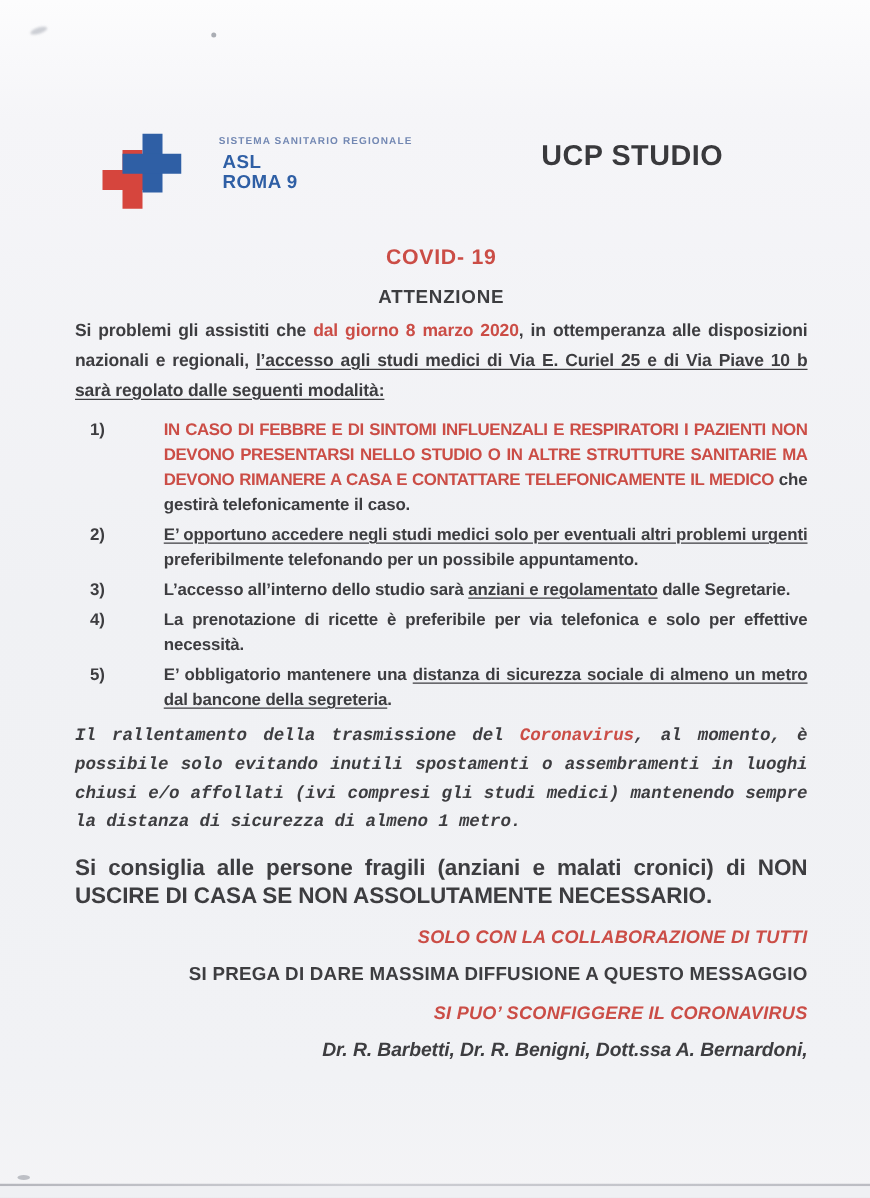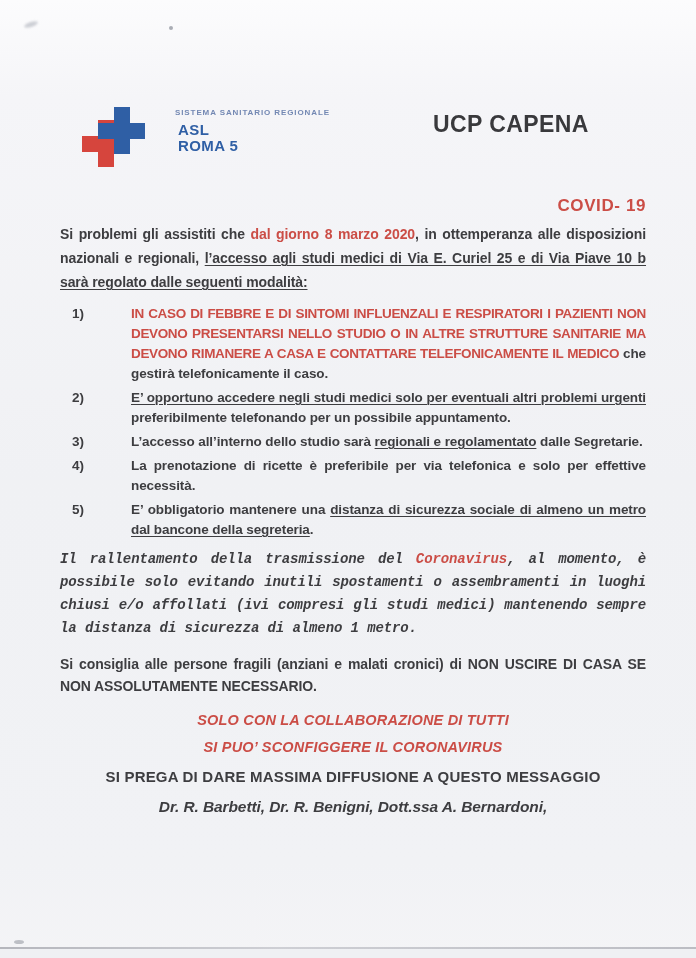--- a/index.html
+++ b/index.html
@@ -25,34 +25,34 @@
   .sistema{font-size:8px;font-weight:bold;letter-spacing:0.9px;color:#7388b3;padding-left:28px;}
   .asl{font-size:15px;font-weight:bold;color:var(--logo-blue);line-height:16px;letter-spacing:0.4px;margin-left:31px;}
   .asl.first{margin-top:5px;}
   .ucp{position:absolute;left:433px;top:111px;font-size:23px;font-weight:bold;
        color:#39393c;letter-spacing:0.4px;}
   
   .content{
     position:absolute;left:60px;right:50px;top:190px;
     color:var(--ink);font-weight:bold;letter-spacing:-0.1px;
   }
-  .covid{margin-top:6px;text-align:right;color:var(--red);font-size:17px;letter-spacing:0.6px;}
+  .covid{margin-top:6px;text-align:center;color:var(--red);font-size:17px;letter-spacing:0.6px;}
   .att{margin-top:13px;text-align:center;font-size:15px;letter-spacing:0.6px;}
   .para{margin:0;}
   .intro{margin-top:6px;text-align:justify;font-size:14px;line-height:24px;}
   .rules{margin-top:10px;padding-left:12px;}
   .rule{display:flex;font-size:13.5px;line-height:20px;margin-bottom:4px;}
   .num{width:27px;flex:none;}
   .rtext{flex:1;text-align:justify;margin-left:32px;}
   .seg.red{color:var(--red);}
   .seg.underline{text-decoration:underline;text-decoration-thickness:1px;text-underline-offset:2px;}
   .seg.caps{letter-spacing:-0.35px;}
   .slowdown{margin-top:8px;font-style:italic;text-align:justify;font-size:14px;line-height:23px;font-family:Liberation Mono, monospace;}
-  .advice{margin-top:13px;text-align:justify;font-size:14px;line-height:22px;}
-  .center{text-align:center;}
+  .advice{margin-top:13px;text-align:justify;font-size:18px;line-height:22px;}
+  .center{text-align:right;}
   .red-it{margin-top:15px;color:var(--red);font-style:italic;font-size:14.5px;letter-spacing:0.2px;}
   .red-it + .red-it{margin-top:11px;}
   .diffusion{margin-top:13px;font-size:15px;letter-spacing:0.2px;}
   .doctors{margin-top:13px;font-style:italic;font-size:15.5px;}
   
   .bottom-line{position:absolute;left:0;right:0;top:947px;height:2px;
     background:linear-gradient(90deg,#aaabb2,#c7c8ce 40%,#b2b3ba);opacity:.85;}
   .bottom-strip{position:absolute;left:0;right:0;top:949px;bottom:0;background:#eff0f3;}
   .artifact{position:absolute;border-radius:50%;}
   .a1{left:24px;top:22px;width:14px;height:5px;background:#b9bcc4;transform:rotate(-18deg);opacity:.7;filter:blur(1px);}
@@ -74,56 +74,57 @@
         <i class="h"></i>
       </div>
     <div class="cross blue">
         <i class="v"></i>
         <i class="h"></i>
       </div>
   </div>
   <div class="logo-text">
     <div class="sistema">SISTEMA SANITARIO REGIONALE</div>
     <div class="asl first">ASL</div>
-    <div class="asl">ROMA 5</div>
+    <div class="asl">ROMA 9</div>
   </div>
-  <div class="ucp">UCP CAPENA</div>
+  <div class="ucp">UCP STUDIO</div>
 
   <div class="content">
     <div class="covid">COVID- 19</div>
+    <div class="att">ATTENZIONE</div>
 
     <p class="para intro"><span class="seg plain">Si problemi gli assistiti che </span><span class="seg red">dal giorno 8 marzo 2020</span><span class="seg plain">, in ottemperanza alle disposizioni nazionali e regionali, </span><span class="seg underline">l’accesso agli studi medici di Via E. Curiel 25 e di Via Piave 10 b sarà regolato dalle seguenti modalità:</span></p>
 
     <div class="rules">
       <div class="rule">
         <span class="num">1)</span>
         <span class="rtext"><span class="seg red caps">IN CASO DI FEBBRE E DI SINTOMI INFLUENZALI E RESPIRATORI I PAZIENTI NON DEVONO PRESENTARSI NELLO STUDIO O IN ALTRE STRUTTURE SANITARIE MA DEVONO RIMANERE A CASA E CONTATTARE TELEFONICAMENTE IL MEDICO </span><span class="seg plain">che gestirà telefonicamente il caso.</span></span>
       </div>
       <div class="rule">
         <span class="num">2)</span>
         <span class="rtext"><span class="seg underline">E’ opportuno accedere negli studi medici solo per eventuali altri problemi urgenti</span><span class="seg plain"> preferibilmente telefonando per un possibile appuntamento.</span></span>
       </div>
       <div class="rule">
         <span class="num">3)</span>
-        <span class="rtext"><span class="seg plain">L’accesso all’interno dello studio sarà </span><span class="seg underline">regionali e regolamentato</span><span class="seg plain"> dalle Segretarie.</span></span>
+        <span class="rtext"><span class="seg plain">L’accesso all’interno dello studio sarà </span><span class="seg underline">anziani e regolamentato</span><span class="seg plain"> dalle Segretarie.</span></span>
       </div>
       <div class="rule">
         <span class="num">4)</span>
         <span class="rtext"><span class="seg plain">La prenotazione di ricette è preferibile per via telefonica e solo per effettive necessità.</span></span>
       </div>
       <div class="rule">
         <span class="num">5)</span>
         <span class="rtext"><span class="seg plain">E’ obbligatorio mantenere una </span><span class="seg underline">distanza di sicurezza sociale di almeno un metro dal bancone della segreteria</span><span class="seg plain">.</span></span>
       </div>
     </div>
 
     <p class="para slowdown"><span class="seg plain">Il rallentamento della trasmissione del </span><span class="seg red">Coronavirus</span><span class="seg plain">, al momento, è possibile solo evitando inutili spostamenti o assembramenti in luoghi chiusi e/o affollati (ivi compresi gli studi medici) mantenendo sempre la distanza di sicurezza di almeno 1 metro.</span></p>
     <p class="para advice"><span class="seg plain">Si consiglia alle persone fragili (anziani e malati cronici) di NON USCIRE DI CASA SE NON ASSOLUTAMENTE NECESSARIO.</span></p>
 
     <div class="center red-it">SOLO CON LA COLLABORAZIONE DI TUTTI</div>
+    <div class="center diffusion">SI PREGA DI DARE MASSIMA DIFFUSIONE A QUESTO MESSAGGIO</div>
     <div class="center red-it">SI PUO’ SCONFIGGERE IL CORONAVIRUS</div>
-    <div class="center diffusion">SI PREGA DI DARE MASSIMA DIFFUSIONE A QUESTO MESSAGGIO</div>
     <div class="center doctors">Dr. R. Barbetti, Dr. R. Benigni, Dott.ssa A. Bernardoni,</div>
   </div>
 
   <div class="bottom-line"></div>
   <div class="bottom-strip"></div>
 </div>
 
 </body></html>

